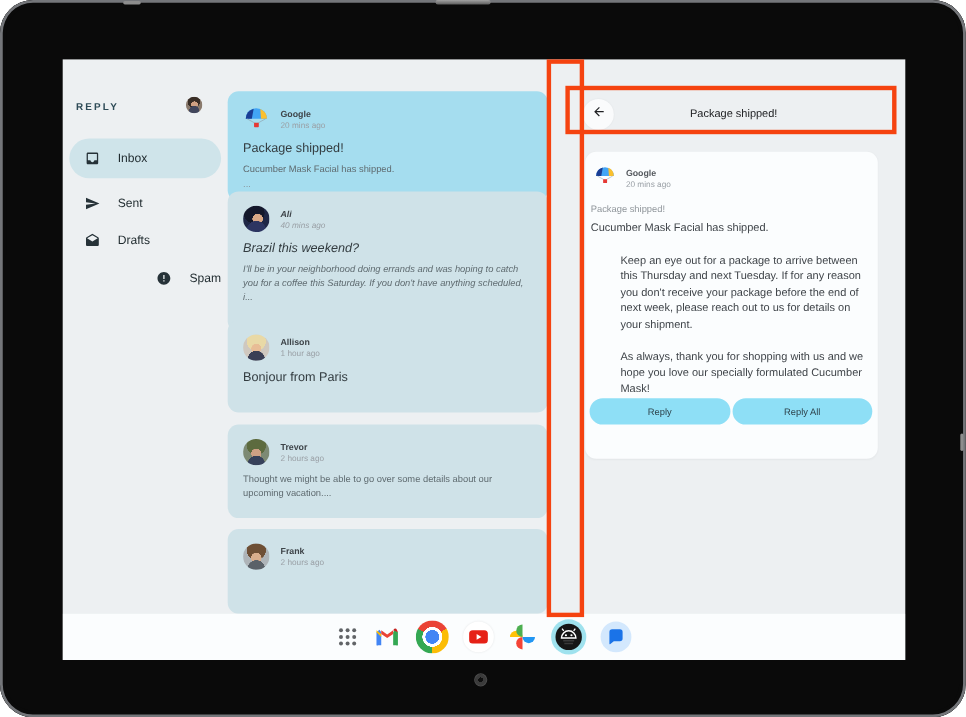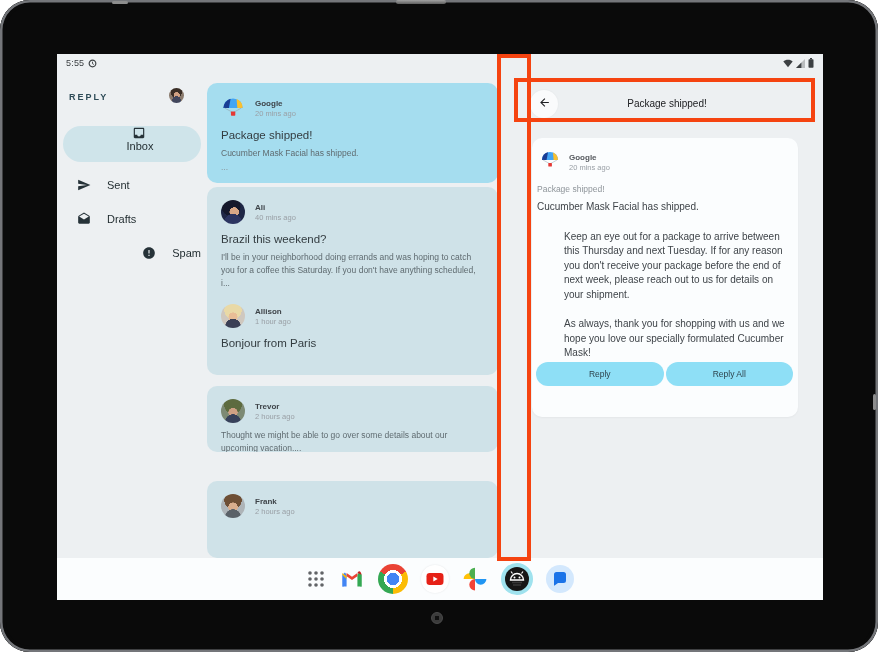--- a/index.html
+++ b/index.html
@@ -27,29 +27,29 @@
   
   .sidebar { position:absolute; left:0; top:18px; bottom:42px; width:150px; }
   .app-title { position:absolute; left:12px; top:20px; font-size:9px; font-weight:bold; letter-spacing:2px; color:#2e4b57; }
   .profile-avatar { position:absolute; left:112px; top:16px; width:15px; height:15px; border-radius:50%;
      background: radial-gradient(circle at 50% 85%, #41465c 0 30%, transparent 31%),
                  radial-gradient(circle at 52% 48%, #d0a183 0 27%, transparent 28%),
                  radial-gradient(circle at 48% 28%, #3a2e26 0 42%, transparent 43%), #8a7a6d; }
   .nav-item { position:absolute; left:6px; width:138px; height:30px; display:flex; align-items:center; cursor:pointer; }
   .nav-item .nicon { width:14px; height:14px; margin-left:14px; display:flex; }
   .nav-item .nlabel { margin-left:16px; font-size:11px; color:#1f2a2e; }
-  .nav-item.selected { height:36px; border-radius:18px; background:#cfe4ea;flex-direction:column; }
+  .nav-item.selected { height:36px; border-radius:18px; background:#cfe4ea; }
   .ni-inbox { top:54px; } .ni-sent { top:98px; } .ni-drafts { top:132px; } .ni-spam { top:166px;justify-content:flex-end; }
 
   
   .list-pane { position:absolute; left:150px; top:18px; bottom:0; width:291px; }
   .email-card { position:absolute; left:0; width:291px; border-radius:10px; background:#cfe2e8; overflow:hidden; cursor:pointer; }
   .email-card.selected { background:#a5ddef; }
-  .ec1 { top:11px; height:100px; } .ec2 { top:115px; height:128px; } .ec3 { top:219px; height:84px; }
-  .ec4 { top:314px; height:66px; } .ec5 { top:409px; height:77px; }
+  .ec1 { top:11px; height:100px; } .ec2 { top:102px; height:128px;font-style:italic; } .ec3 { top:219px; height:84px; }
+  .ec4 { top:314px; height:85px; } .ec5 { top:409px; height:77px; }
   .ec-head { display:flex; align-items:center; margin:13px 14px 0; }
   .ec-avatar { width:24px; height:24px; border-radius:50%; flex:none; }
   .ec-names { margin-left:10px; }
   .ec-sender { font-size:8px; font-weight:bold; color:#3e4449; }
   .ec-time { font-size:7.5px; color:#9aa0a6; margin-top:1px; }
   .ec-subject { margin:9px 14px 0; font-size:11.5px; color:#333c40; }
   .ec-preview { margin:6px 14px 0; font-size:8.5px; color:#5f6b70; line-height:1.5; }
   .ec-more { margin:2px 14px 0; font-size:8.5px; color:#8a959a; }
 
   .av-ali { background: radial-gradient(circle at 50% 95%, #2c3561 0 34%, transparent 35%),
@@ -104,42 +104,20 @@
 <body>
 
 <div class="page">
   <div class="tablet">
     <div class="rim-a"></div>
     <div class="rim-b"></div>
     <div class="rim-c"></div>
 
     <div class="screen">
 
-      <div class="statusbar">
-        <span class="sb-time">5:55</span>
-        <span class="sb-clock">
-          <svg width="9" height="9" viewBox="0 0 10 10">
-              <circle cx="5" cy="5" r="3.7" fill="none" stroke="#3c4043" stroke-width="1.3"></circle>
-              <path d="M5 3v2.2l1.5.9" stroke="#3c4043" stroke-width="1" fill="none"></path>
-            </svg>
-        </span>
-        <span class="sb-right">
-          <span><svg width="10" height="9" viewBox="0 0 12 10">
-                <path d="M6 9.4L11.6 2.7C10.2 1.4 8.3.6 6 .6S1.8 1.4.4 2.7L6 9.4z" fill="#3c4043"></path>
-              </svg></span>
-          <span><svg width="9" height="9" viewBox="0 0 10 10">
-                <path d="M0 10L10 0v10z" fill="#b9bcbe"></path>
-                <path d="M0 10l6-6v6z" fill="#3c4043"></path>
-              </svg></span>
-          <span><svg width="6" height="10" viewBox="0 0 6 10">
-                <rect x="2" y="0" width="2" height="1.4" fill="#3c4043"></rect>
-                <rect x="0.5" y="1.2" width="5" height="8.5" rx="0.8" fill="#3c4043"></rect>
-              </svg></span>
-        </span>
-      </div>
 
       <div class="sidebar">
         <div class="app-title">REPLY</div>
         <div class="profile-avatar"></div>
 
         <div class="nav-item selected ni-inbox">
           <span class="nicon">
             <svg width="14" height="14" viewBox="0 0 24 24">
                 <path fill="#263238" d="M19 3H5c-1.1 0-2 .9-2 2v14c0 1.1.9 2 2 2h14c1.1 0 2-.9 2-2V5c0-1.1-.9-2-2-2zm0 12h-4c0 1.66-1.35 3-3 3s-3-1.34-3-3H5V5h14v10z"></path>
               </svg>

